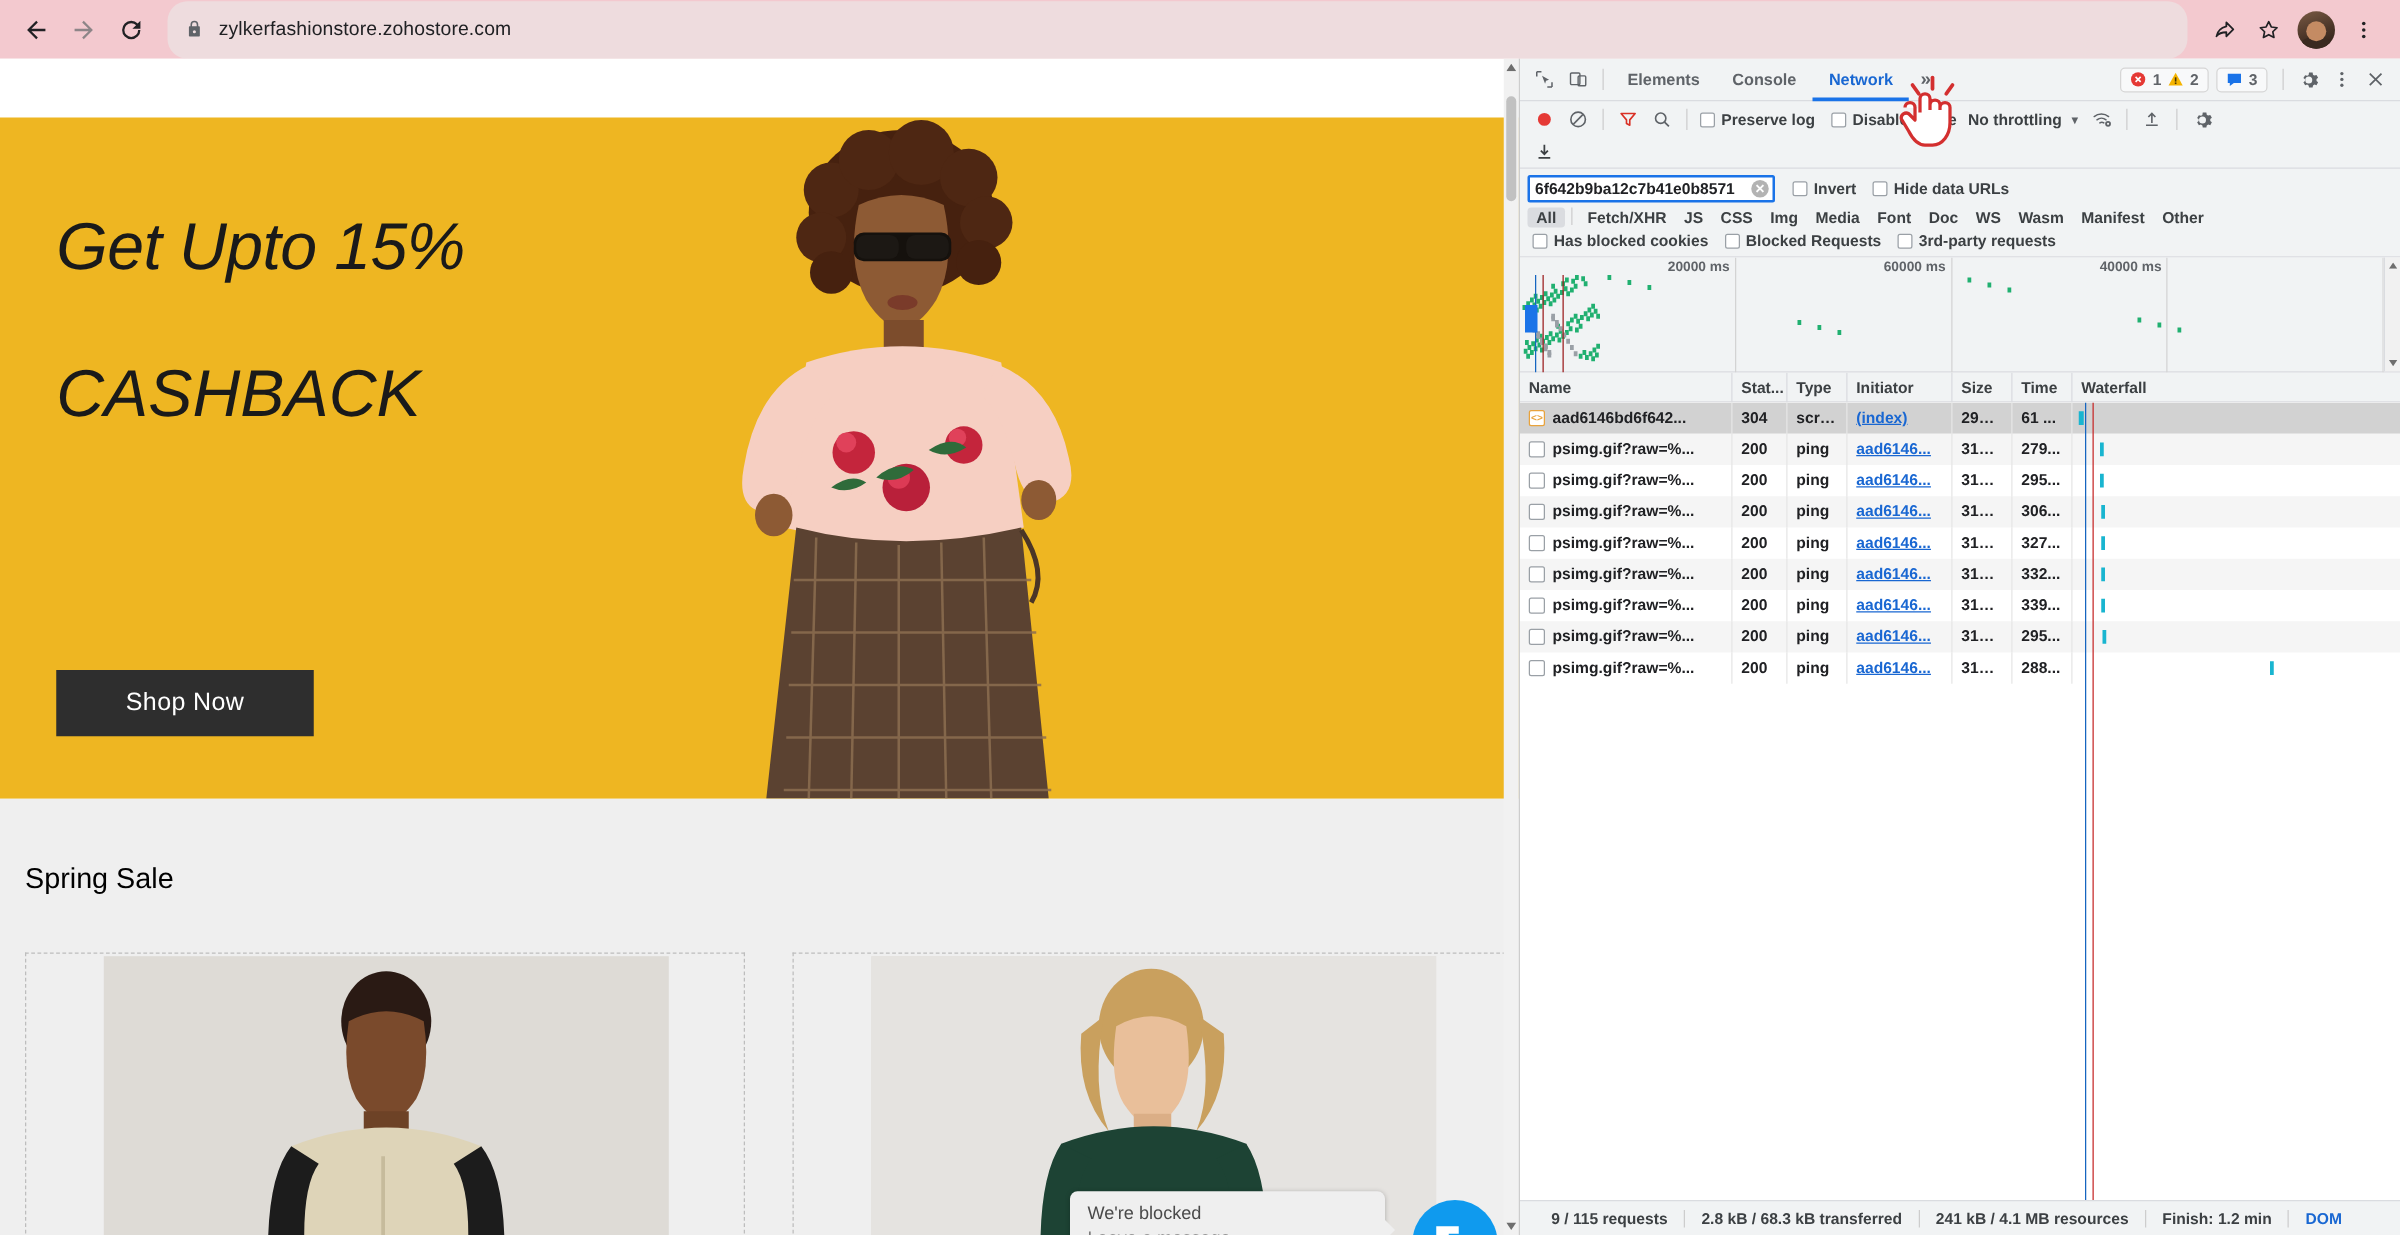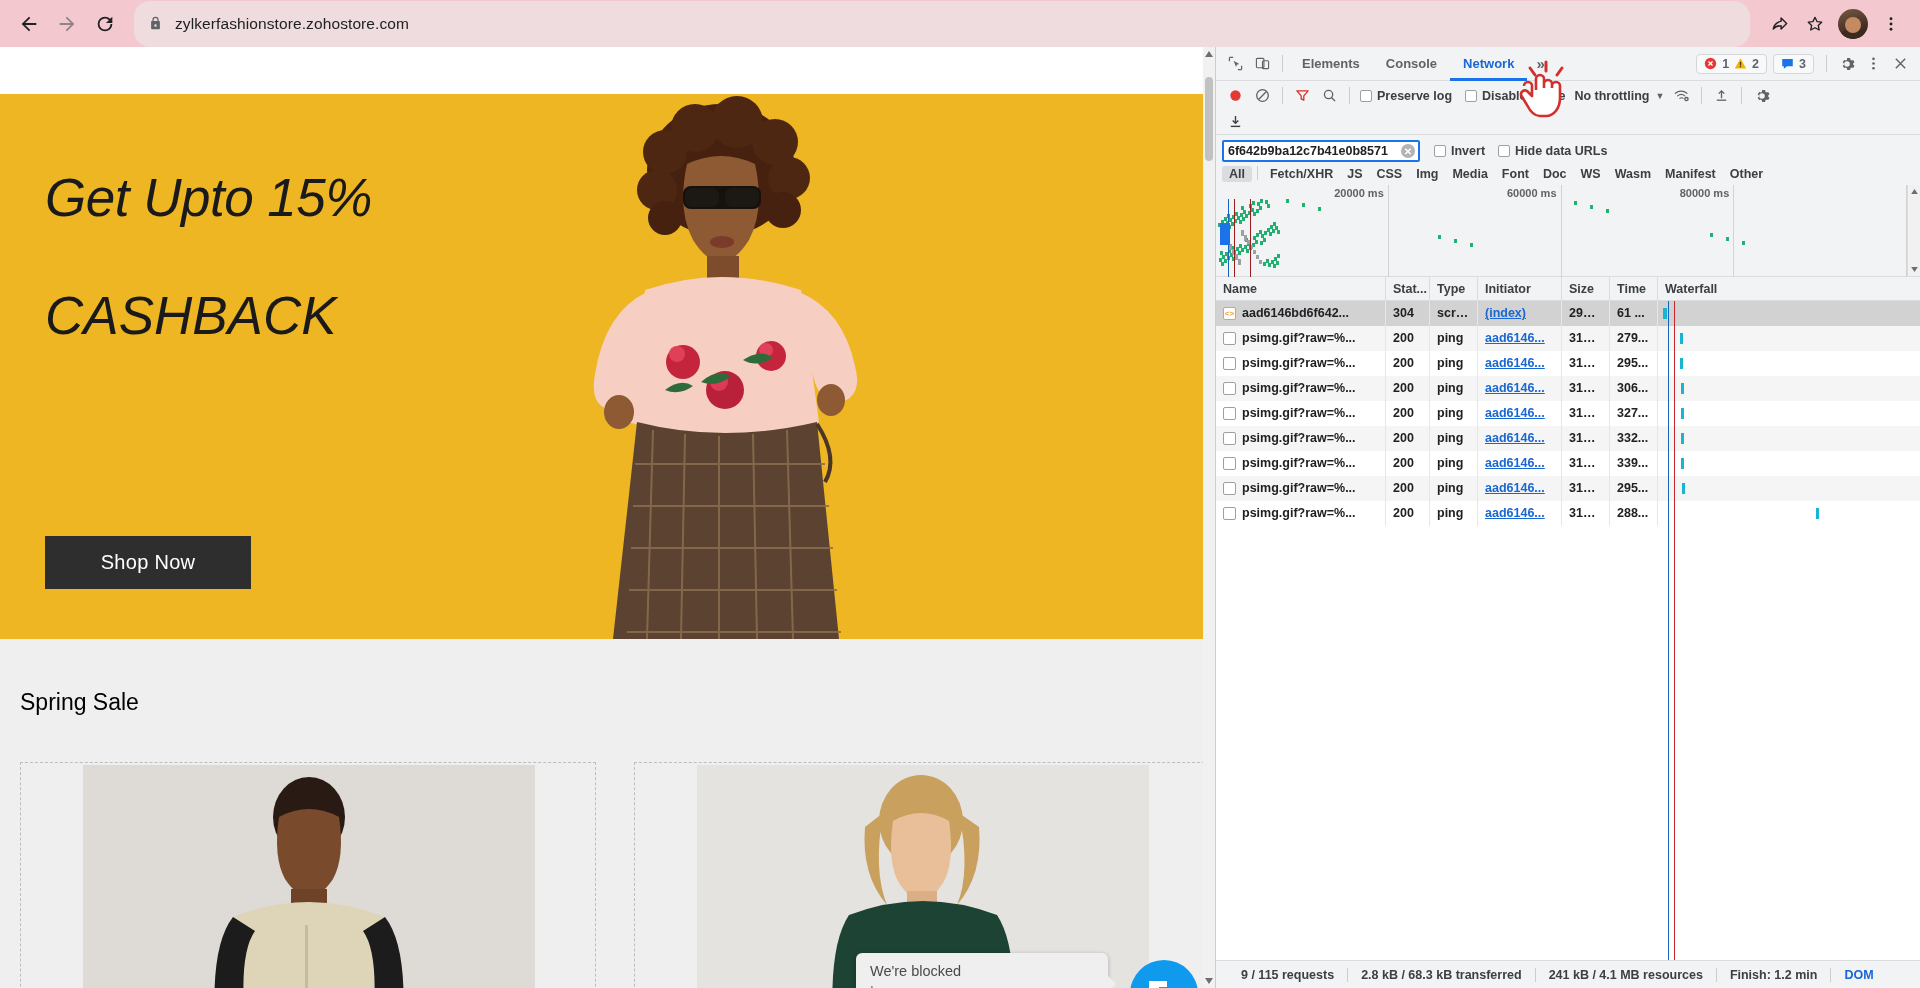--- a/index.html
+++ b/index.html
@@ -619,32 +619,46 @@
       <div class="type-chip">Img</div>
       <div class="type-chip">Media</div>
       <div class="type-chip">Font</div>
       <div class="type-chip">Doc</div>
       <div class="type-chip">WS</div>
       <div class="type-chip">Wasm</div>
       <div class="type-chip">Manifest</div>
       <div class="type-chip">Other</div>
     </div>
 
+    <div class="dt-blockbar">
+      <label class="tb-check">
+        <span class="cbx"></span>
+        <span>Has blocked cookies</span>
+      </label>
+      <label class="tb-check">
+        <span class="cbx"></span>
+        <span>Blocked Requests</span>
+      </label>
+      <label class="tb-check">
+        <span class="cbx"></span>
+        <span>3rd-party requests</span>
+      </label>
+    </div>
 
     <div class="dt-overview">
       <div class="ov-pane">
         <div class="ov-grid">
           <div class="ov-cell">
               <span class="lbl">20000 ms</span>
             </div>
           <div class="ov-cell">
               <span class="lbl">60000 ms</span>
             </div>
           <div class="ov-cell">
-              <span class="lbl">80000 ms</span>
+              <span class="lbl">40000 ms</span>
             </div>
           <div class="ov-cell">
               <span class="lbl"></span>
             </div>
         </div>
         <div class="ov-dots" id="ovdots">
             <div class="ov-dot" style="left: 70px; top: 14px;"></div>
             <div class="ov-dot" style="left: 9px; top: 43px;"></div>
             <div class="ov-dot" style="left: 16px; top: 72px;"></div>
             <div class="ov-dot" style="left: 23px; top: 35px;"></div>

